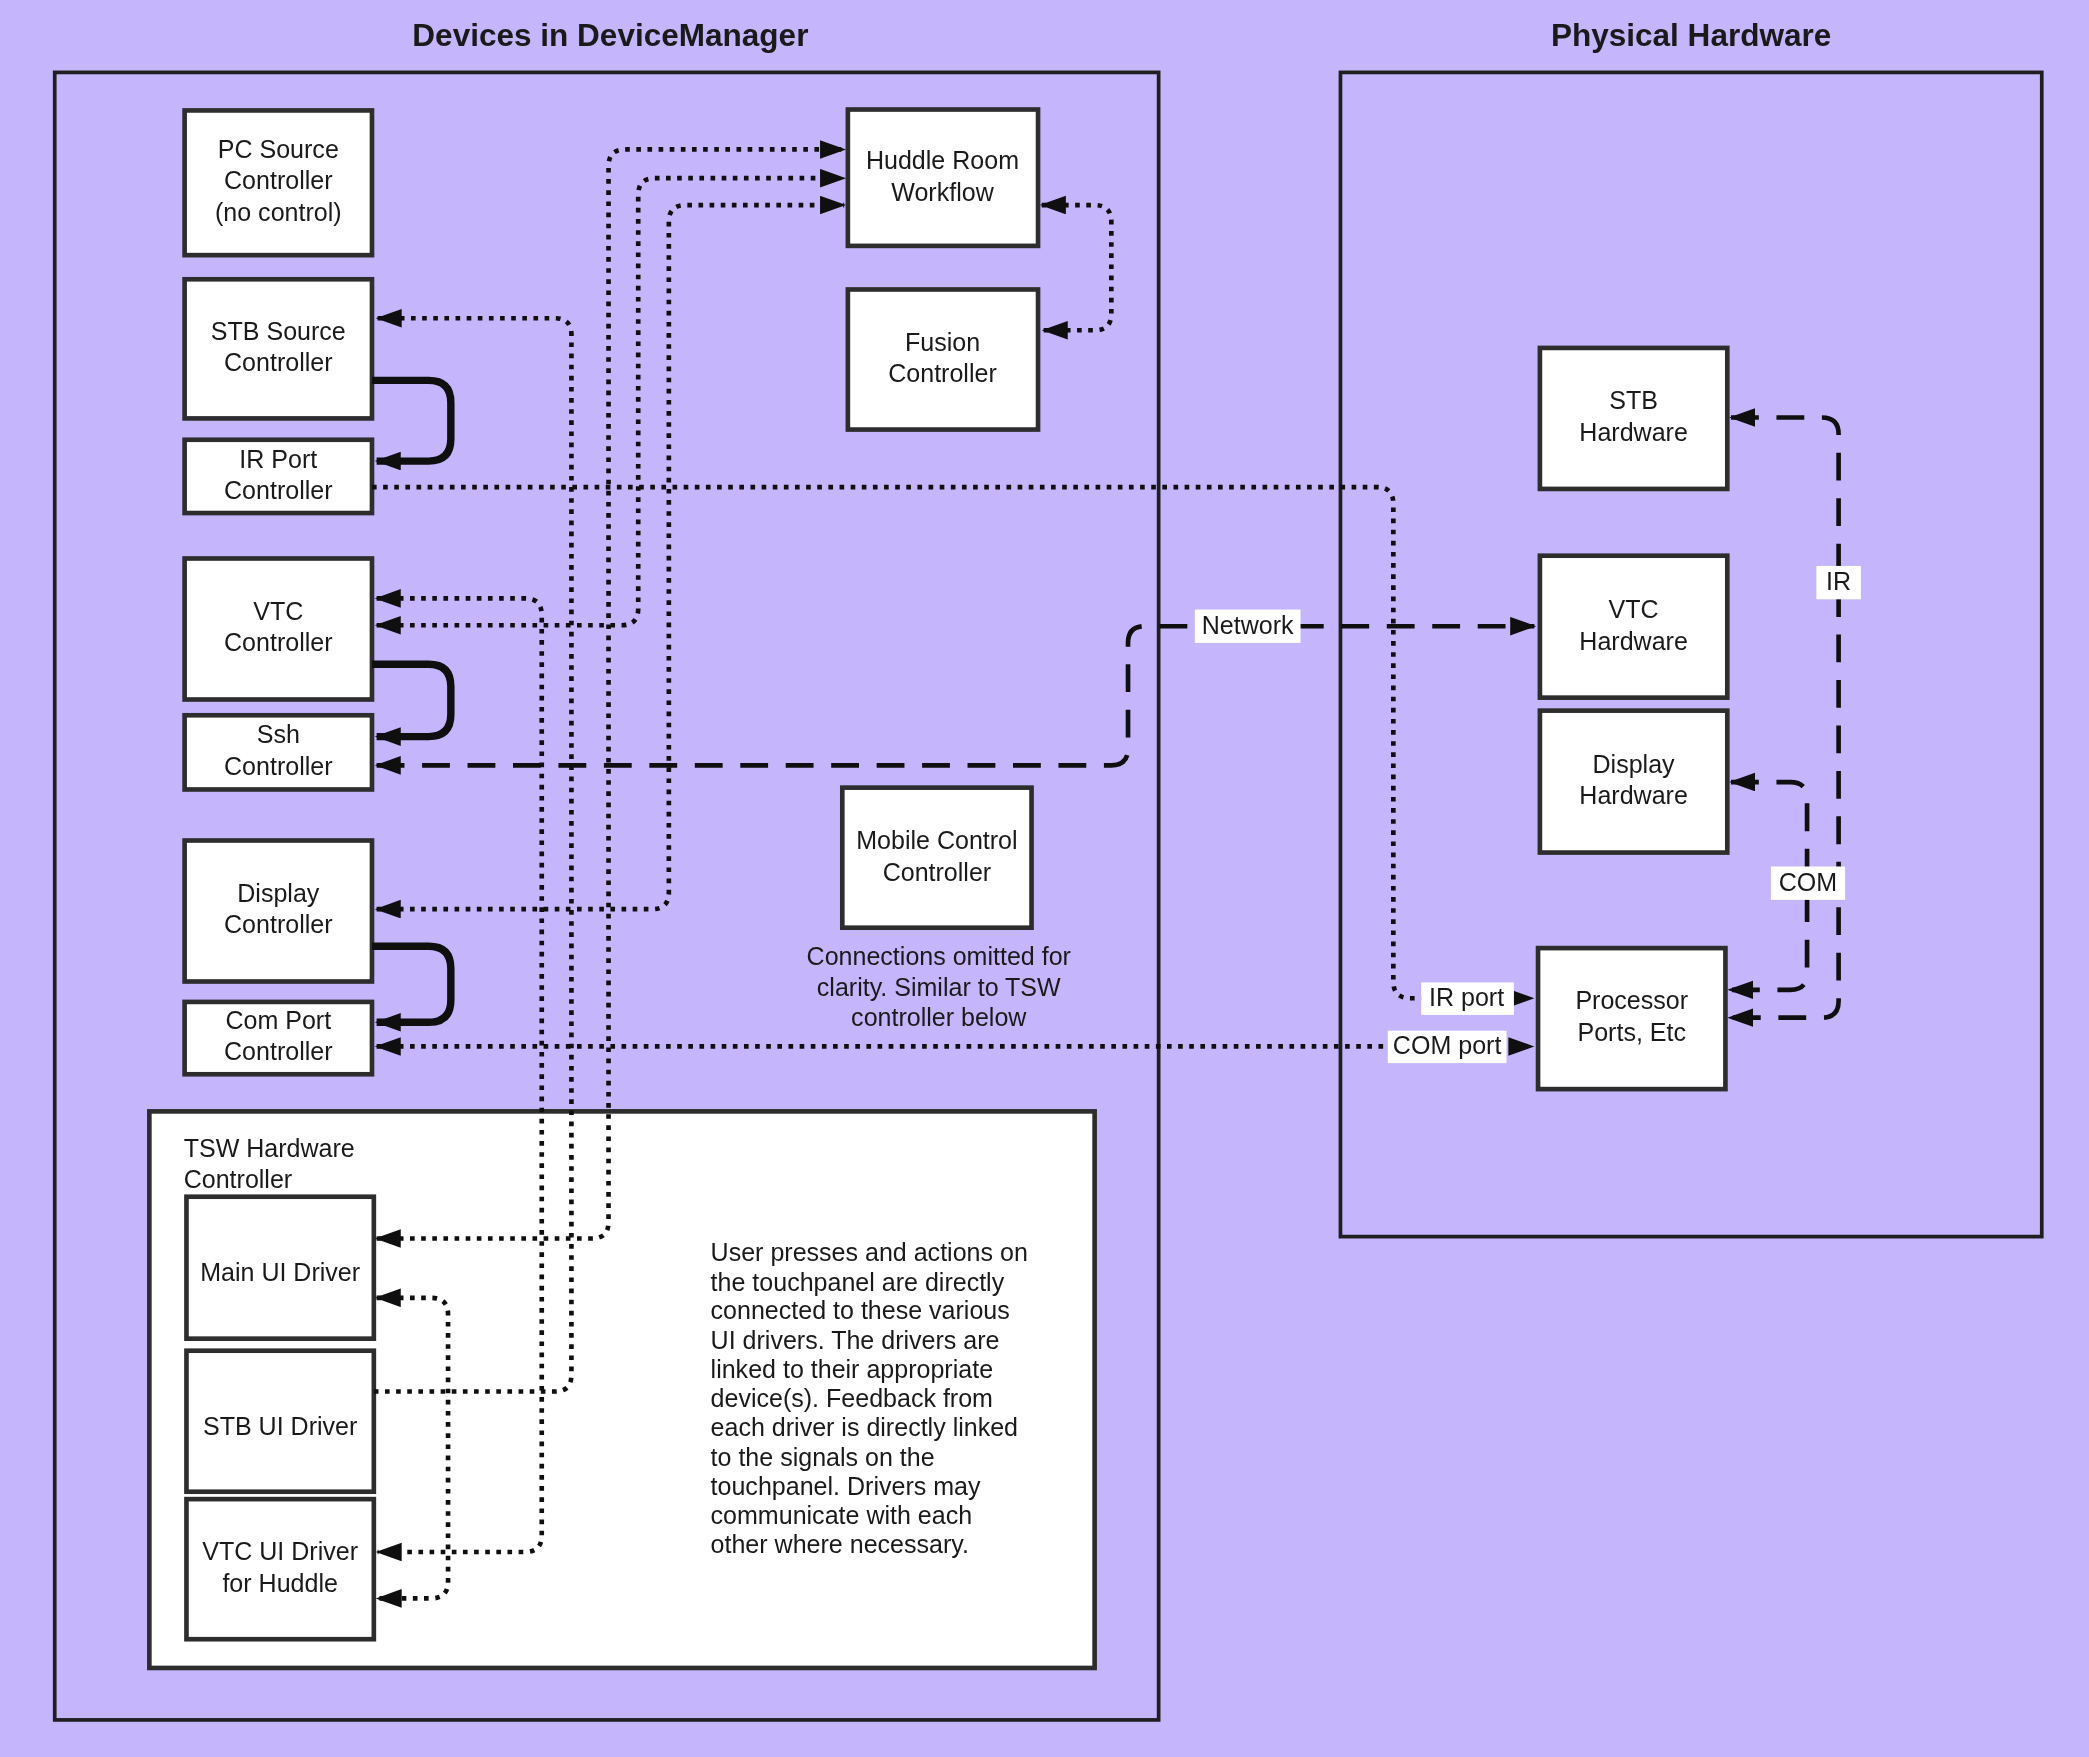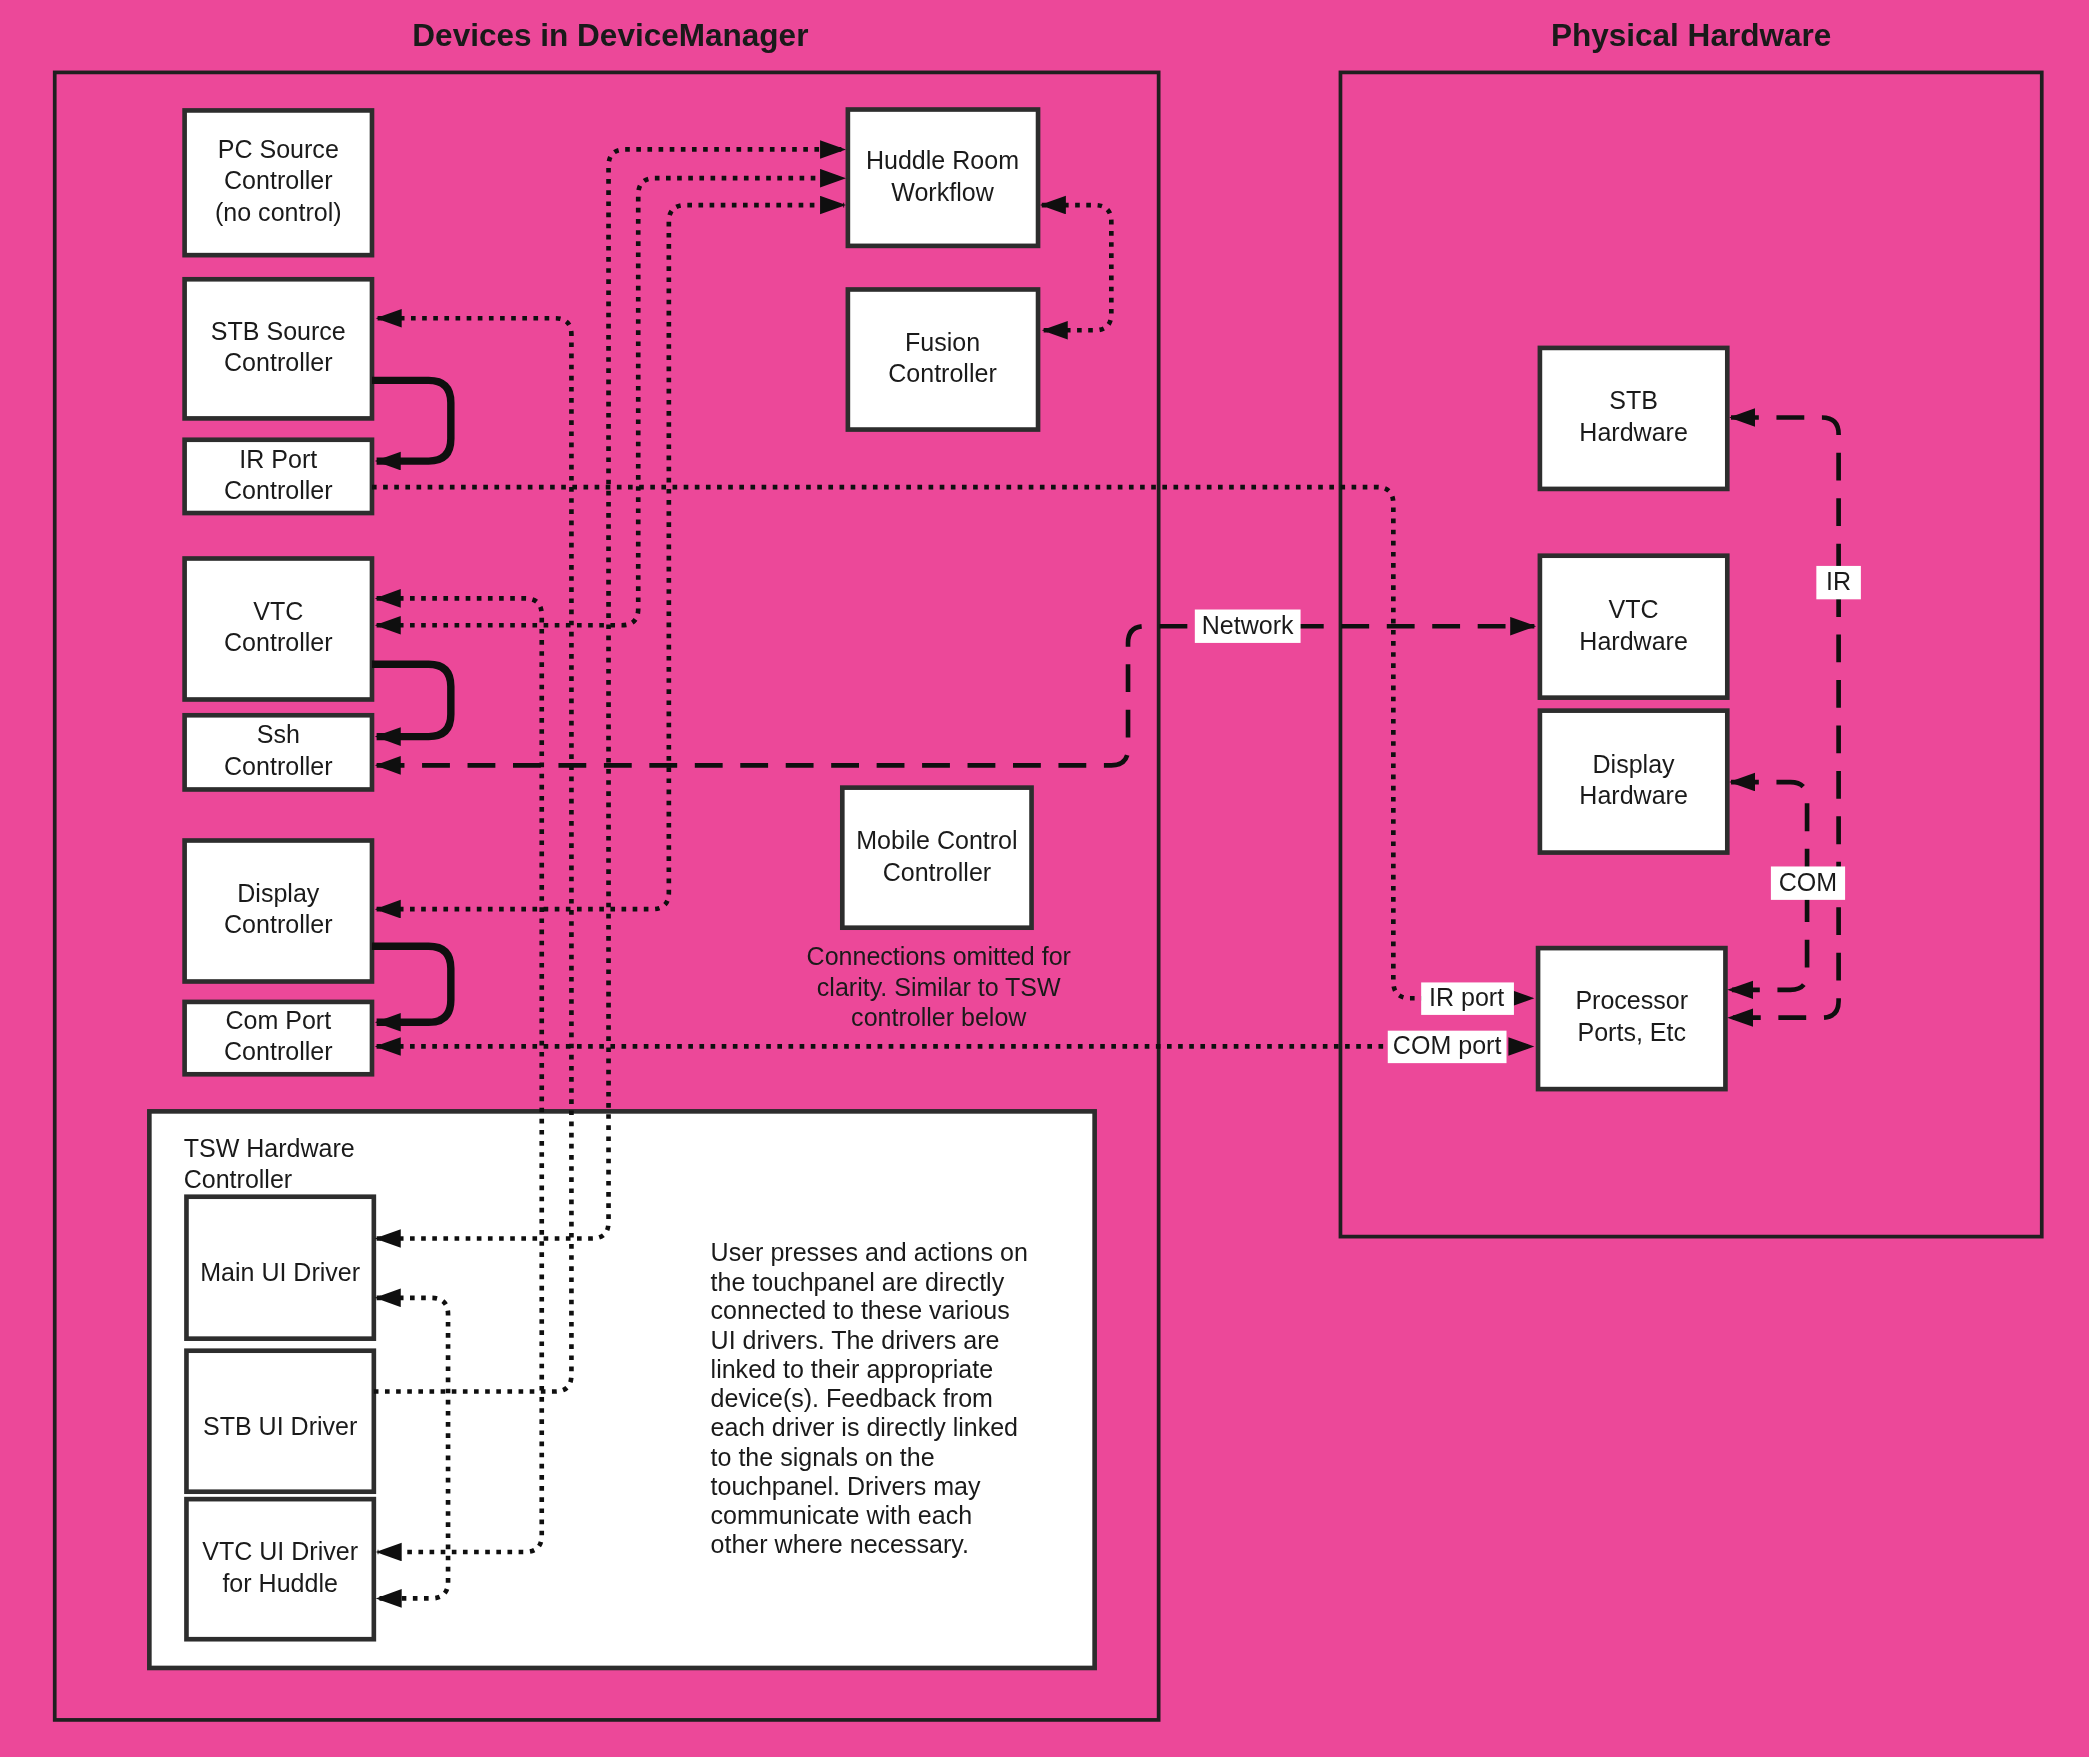--- a/index.html
+++ b/index.html
@@ -3,21 +3,21 @@
 <meta charset="utf-8">
 <style>
   html, body {
     margin: 0;
     padding: 0;
     background: #ffffff;
   }
   .diagram-wrap {
     width: 2090px;
     height: 1758px;
-    background: #ec4899;
+    background: #c4b5fd;
     position: relative;
   }
   svg { display: block; }
   text {
     font-family: "Liberation Sans", "DejaVu Sans", sans-serif;
     fill: #1a1a1a;
   }
   .title { font-size: 34px; font-weight: bold; }
   .boxlabel { font-size: 27px; }
   .linelabel { font-size: 27px; }

